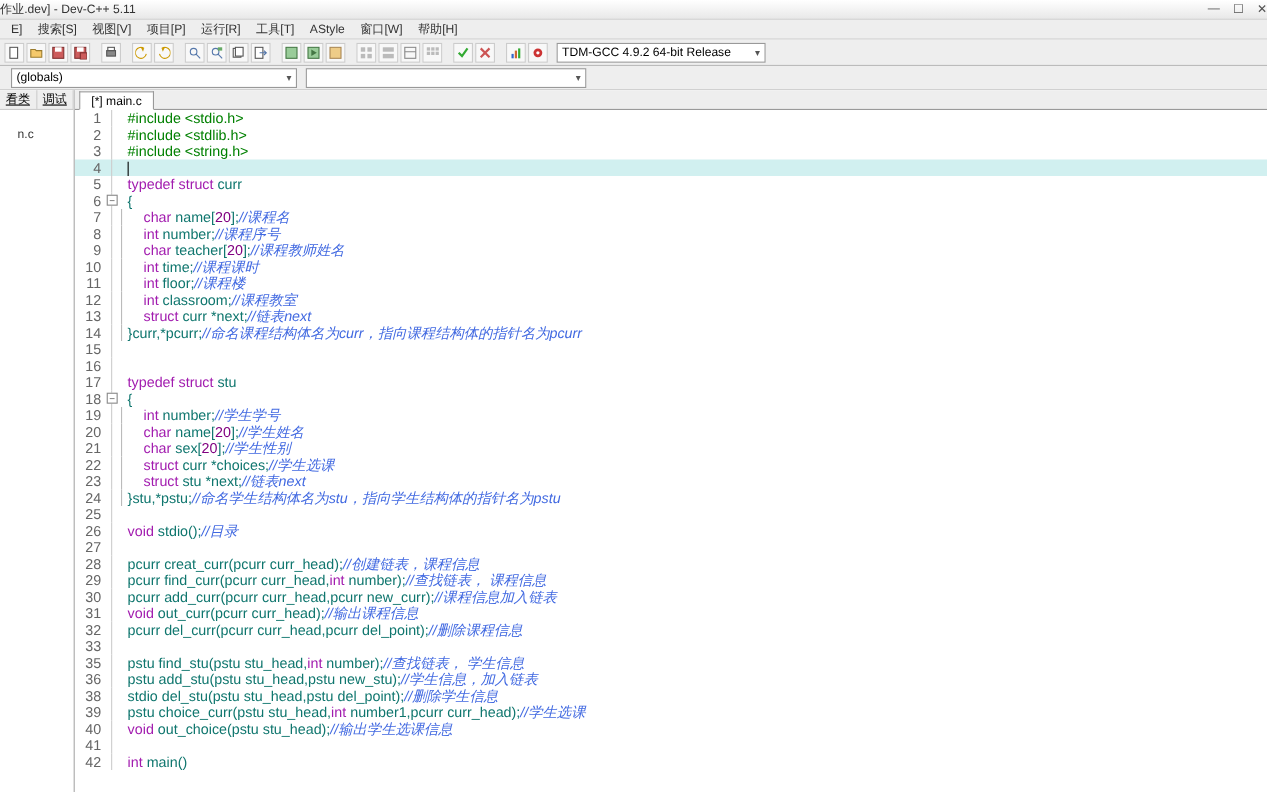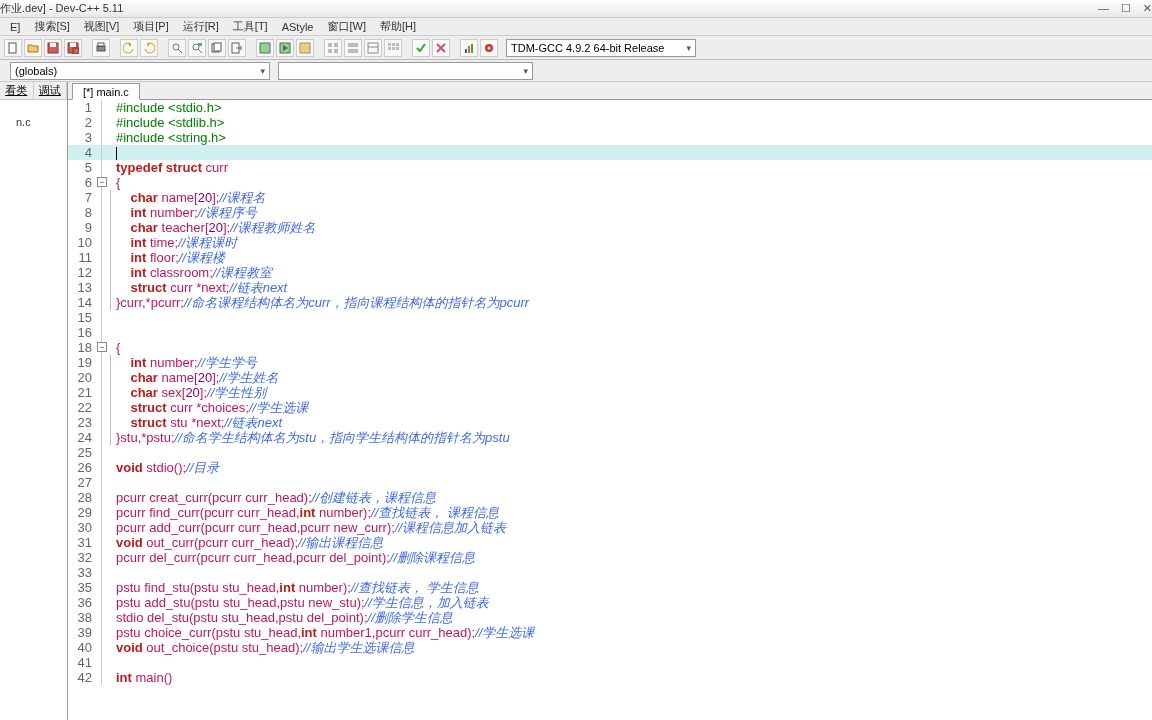--- a/index.html
+++ b/index.html
@@ -30,24 +30,24 @@
 .line { display:flex; height:15px; white-space: pre; }
 .line.hl { background:#d1f0f0; }
 .gutter { width: 28px; text-align:right; color:#666; padding-right:4px; user-select:none; }
 .fold { width:12px; color:#888; text-align:center; position:relative; }
 .fold::before { content:''; position:absolute; left:5px; top:0; bottom:0; border-left:1px solid #ccc; }
 .fold.boxminus::after { content:'−'; position:absolute; left:1px; top:2px; width:8px; height:8px; border:1px solid #888; background:#fff; font-size:9px; line-height:8px; text-align:center; color:#555;}
 .fline { width: 6px; position:relative; }
 .fline.v::before { content:''; position:absolute; left:2px; top:0; bottom:0; border-left:1px solid #bbb; }
 .codecol { padding-left: 2px; }
 .k-pre { color:#008000;margin-top:28px; }
-.k-kw { color:#b91c1c; font-weight:bold; }
+.k-kw { color:#a21caf; font-weight:normal; }
 .k-num { color:#800080; }
 .k-cmt { color:#4169E1; font-style: italic; }
-.k-id { color:#be185d; }
+.k-id { color:#0f766e; }
 .cursor { display:inline-block; width:0; border-left:1px solid #000; height:13px; vertical-align:middle; }
 .chev { font-size:9px; color:#555; }
 </style>
 </head>
 <body>
 
 <div class="titlebar">
   <span class="title">作业.dev] - Dev-C++ 5.11</span>
   <span class="ctrls">
     <span>—</span>
@@ -255,20 +255,21 @@
         <div class="line"><span class="gutter">7</span><span class="fold"></span><span class="fline v"></span><span class="codecol">    <span class="k-kw">char</span><span class="k-id"> name[</span><span class="k-num">20</span><span class="k-id">];</span><span class="k-cmt">//课程名</span></span></div>
         <div class="line"><span class="gutter">8</span><span class="fold"></span><span class="fline v"></span><span class="codecol">    <span class="k-kw">int</span><span class="k-id"> number;</span><span class="k-cmt">//课程序号</span></span></div>
         <div class="line"><span class="gutter">9</span><span class="fold"></span><span class="fline v"></span><span class="codecol">    <span class="k-kw">char</span><span class="k-id"> teacher[</span><span class="k-num">20</span><span class="k-id">];</span><span class="k-cmt">//课程教师姓名</span></span></div>
         <div class="line"><span class="gutter">10</span><span class="fold"></span><span class="fline v"></span><span class="codecol">    <span class="k-kw">int</span><span class="k-id"> time;</span><span class="k-cmt">//课程课时</span></span></div>
         <div class="line"><span class="gutter">11</span><span class="fold"></span><span class="fline v"></span><span class="codecol">    <span class="k-kw">int</span><span class="k-id"> floor;</span><span class="k-cmt">//课程楼</span></span></div>
         <div class="line"><span class="gutter">12</span><span class="fold"></span><span class="fline v"></span><span class="codecol">    <span class="k-kw">int</span><span class="k-id"> classroom;</span><span class="k-cmt">//课程教室</span></span></div>
         <div class="line"><span class="gutter">13</span><span class="fold"></span><span class="fline v"></span><span class="codecol">    <span class="k-kw">struct</span><span class="k-id"> curr *next;</span><span class="k-cmt">//链表next</span></span></div>
         <div class="line"><span class="gutter">14</span><span class="fold"></span><span class="fline v"></span><span class="codecol"><span class="k-id">}curr,*pcurr;</span><span class="k-cmt">//命名课程结构体名为curr，指向课程结构体的指针名为pcurr</span></span></div>
         <div class="line"><span class="gutter">15</span><span class="fold"></span><span class="fline"></span><span class="codecol"></span></div>
         <div class="line"><span class="gutter">16</span><span class="fold"></span><span class="fline"></span><span class="codecol"></span></div>
+        <div class="line"><span class="gutter">17</span><span class="fold"></span><span class="fline"></span><span class="codecol"><span class="k-kw">typedef</span><span class="k-id"> </span><span class="k-kw">struct</span><span class="k-id"> stu</span></span></div>
         <div class="line"><span class="gutter">18</span><span class="fold boxminus"></span><span class="fline"></span><span class="codecol"><span class="k-id">{</span></span></div>
         <div class="line"><span class="gutter">19</span><span class="fold"></span><span class="fline v"></span><span class="codecol">    <span class="k-kw">int</span><span class="k-id"> number;</span><span class="k-cmt">//学生学号</span></span></div>
         <div class="line"><span class="gutter">20</span><span class="fold"></span><span class="fline v"></span><span class="codecol">    <span class="k-kw">char</span><span class="k-id"> name[</span><span class="k-num">20</span><span class="k-id">];</span><span class="k-cmt">//学生姓名</span></span></div>
         <div class="line"><span class="gutter">21</span><span class="fold"></span><span class="fline v"></span><span class="codecol">    <span class="k-kw">char</span><span class="k-id"> sex[</span><span class="k-num">20</span><span class="k-id">];</span><span class="k-cmt">//学生性别</span></span></div>
         <div class="line"><span class="gutter">22</span><span class="fold"></span><span class="fline v"></span><span class="codecol">    <span class="k-kw">struct</span><span class="k-id"> curr *choices;</span><span class="k-cmt">//学生选课</span></span></div>
         <div class="line"><span class="gutter">23</span><span class="fold"></span><span class="fline v"></span><span class="codecol">    <span class="k-kw">struct</span><span class="k-id"> stu *next;</span><span class="k-cmt">//链表next</span></span></div>
         <div class="line"><span class="gutter">24</span><span class="fold"></span><span class="fline v"></span><span class="codecol"><span class="k-id">}stu,*pstu;</span><span class="k-cmt">//命名学生结构体名为stu，指向学生结构体的指针名为pstu</span></span></div>
         <div class="line"><span class="gutter">25</span><span class="fold"></span><span class="fline"></span><span class="codecol"></span></div>
         <div class="line"><span class="gutter">26</span><span class="fold"></span><span class="fline"></span><span class="codecol"><span class="k-kw">void</span><span class="k-id"> stdio();</span><span class="k-cmt">//目录</span></span></div>
         <div class="line"><span class="gutter">27</span><span class="fold"></span><span class="fline"></span><span class="codecol"></span></div>

